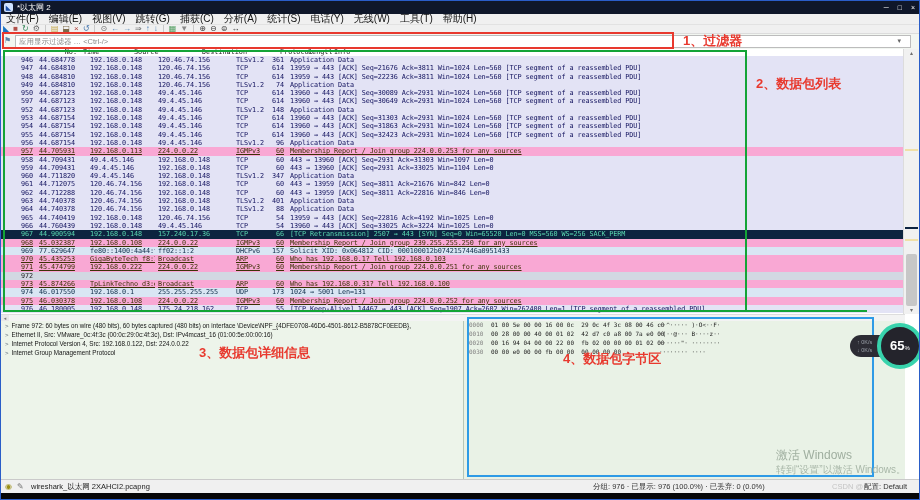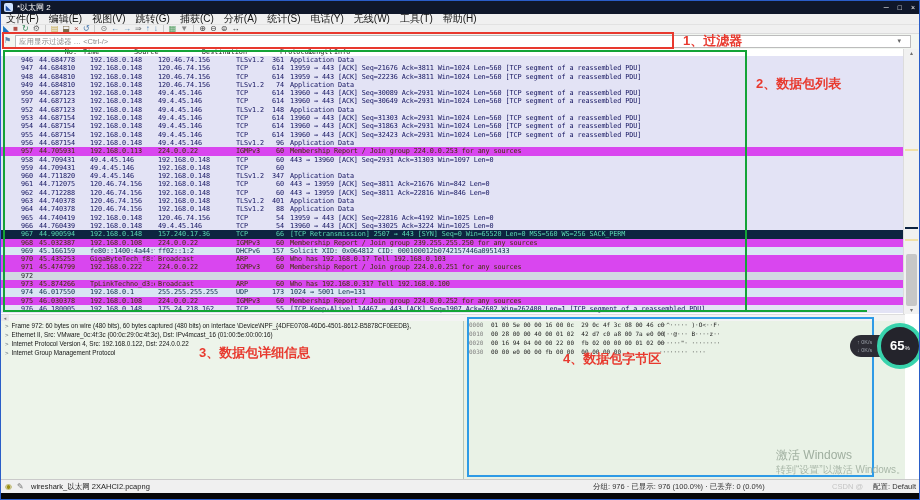--- a/index.html
+++ b/index.html
@@ -37,21 +37,21 @@
   .prow{display:flex;height:8.3px;line-height:8.4px;font:6.8px "DejaVu Sans Mono",monospace;
         white-space:nowrap;overflow:hidden;letter-spacing:-0.1px;}
   .c-no{width:32px;text-align:right;padding-right:3px;flex:none;}
   .c-time{width:48px;padding-left:3px;flex:none;}
   .c-src{width:65px;padding-left:3px;flex:none;overflow:hidden;}
   .c-dst{width:75px;padding-left:3px;flex:none;overflow:hidden;}
   .c-proto{width:28px;padding-left:3px;flex:none;}
   .c-len{width:20px;text-align:right;padding-right:1px;flex:none;}
   .c-info{flex:1;padding-left:5px;overflow:hidden;}
   .lavender{background:#e3e3f5;color:#12125e;}
-  .cream{background:#d946ef;color:#3e3106;}
+  .cream{background:#f9a8d4;color:#3e3106;text-decoration:underline;}
   .blue{background:#d9e6f4;color:#0c2c48;}
   .bad{background:#0d2440;color:#5ad8b0;}
   .current{background:#d2d8e2;color:#1c1c1c;flex-direction:column;}
   .focuscell{outline:1px solid #707070;outline-offset:-1px;background:#c7cdd9;}
   
   .hscroll{position:absolute;left:0;top:313px;width:904px;height:6px;background:#f3f3f3;
            border-top:1px solid #ddd;border-bottom:1px solid #cfcfcf;}
   .hscroll .larr{position:absolute;left:0;top:0;width:8px;height:6px;background:#e7e7e7;color:#777;
                  font-size:5px;line-height:6px;text-align:center;}
   
@@ -71,21 +71,21 @@
   .hexhex{position:absolute;left:27px;color:#1a1a1a;}
   .hexasc{position:absolute;left:195px;color:#1a1a1a;}
   
   .statusbar{position:absolute;left:0;top:478px;width:100%;height:14px;background:#f0f0f0;
              border-top:1px solid #cacaca;font-size:7.5px;line-height:14px;color:#222;}
   .sicon1{position:absolute;left:4px;top:0;color:#9a8f18;font-size:8px;}
   .sicon2{position:absolute;left:16px;top:0;color:#777;font-size:8px;}
   .sfile{position:absolute;left:30px;top:0;}
   .sstats{position:absolute;left:592px;top:0;color:#333;}
   .swm{position:absolute;right:56px;top:0;color:#c4c4c4;}
-  .sprofile{position:absolute;right:3px;top:0;color:#333;}
+  .sprofile{position:absolute;right:12px;top:0;color:#333;}
   .blackstrip{position:absolute;left:0;top:492px;width:100%;height:8px;background:#060606;}
   
   .redrect{position:absolute;left:1px;top:31px;width:672px;height:17px;border:2px solid #e8392e;box-sizing:border-box;pointer-events:none;}
   .greenrect{position:absolute;left:2px;top:49px;width:744px;height:262px;border:2px solid #14a437;box-sizing:border-box;pointer-events:none;}
   .greenext{position:absolute;left:746px;top:309px;width:120px;height:2px;background:#14a437;pointer-events:none;}
   .bluerect{position:absolute;left:466px;top:316px;width:407px;height:160px;border:2px solid #2e9be6;box-sizing:border-box;pointer-events:none;}
   .anno{position:absolute;color:#e8392e;font-weight:bold;font-size:13px;white-space:nowrap;pointer-events:none;}
   #anno1{left:682px;top:31px;}
   #anno2{left:755px;top:74px;}
   #anno3{left:198px;top:343px;}
@@ -255,20 +255,21 @@
         <span class="c-len">60</span>
         <span class="c-info">443 → 13960 [ACK] Seq=2931 Ack=31303 Win=1097 Len=0</span>
       </div>
       <div class="prow lavender">
         <span class="c-no">959</span>
         <span class="c-time">44.709431</span>
         <span class="c-src">49.4.45.146</span>
         <span class="c-dst">192.168.0.148</span>
         <span class="c-proto">TCP</span>
         <span class="c-len">60</span>
+        <span class="c-info">443 → 13960 [ACK] Seq=2931 Ack=33025 Win=1104 Len=0</span>
       </div>
       <div class="prow lavender">
         <span class="c-no">960</span>
         <span class="c-time">44.711820</span>
         <span class="c-src">49.4.45.146</span>
         <span class="c-dst">192.168.0.148</span>
         <span class="c-proto">TLSv1.2</span>
         <span class="c-len">347</span>
         <span class="c-info">Application Data</span>
       </div>
@@ -339,21 +340,21 @@
         <span class="c-no">968</span>
         <span class="c-time">45.032387</span>
         <span class="c-src">192.168.0.108</span>
         <span class="c-dst">224.0.0.22</span>
         <span class="c-proto">IGMPv3</span>
         <span class="c-len">60</span>
         <span class="c-info">Membership Report / Join group 239.255.255.250 for any sources</span>
       </div>
       <div class="prow blue">
         <span class="c-no">969</span>
-        <span class="c-time">45.166159</span>
+        <span class="c-time">77.629647</span>
         <span class="c-src">fe80::1400:4a44:f8c…</span>
         <span class="c-dst">ff02::1:2</span>
         <span class="c-proto">DHCPv6</span>
         <span class="c-len">157</span>
         <span class="c-info">Solicit XID: 0x064812 CID: 000100012b0742157446a0951433</span>
       </div>
       <div class="prow cream">
         <span class="c-no">970</span>
         <span class="c-time">45.435253</span>
         <span class="c-src">GigaByteTech_f8:18:…</span>

